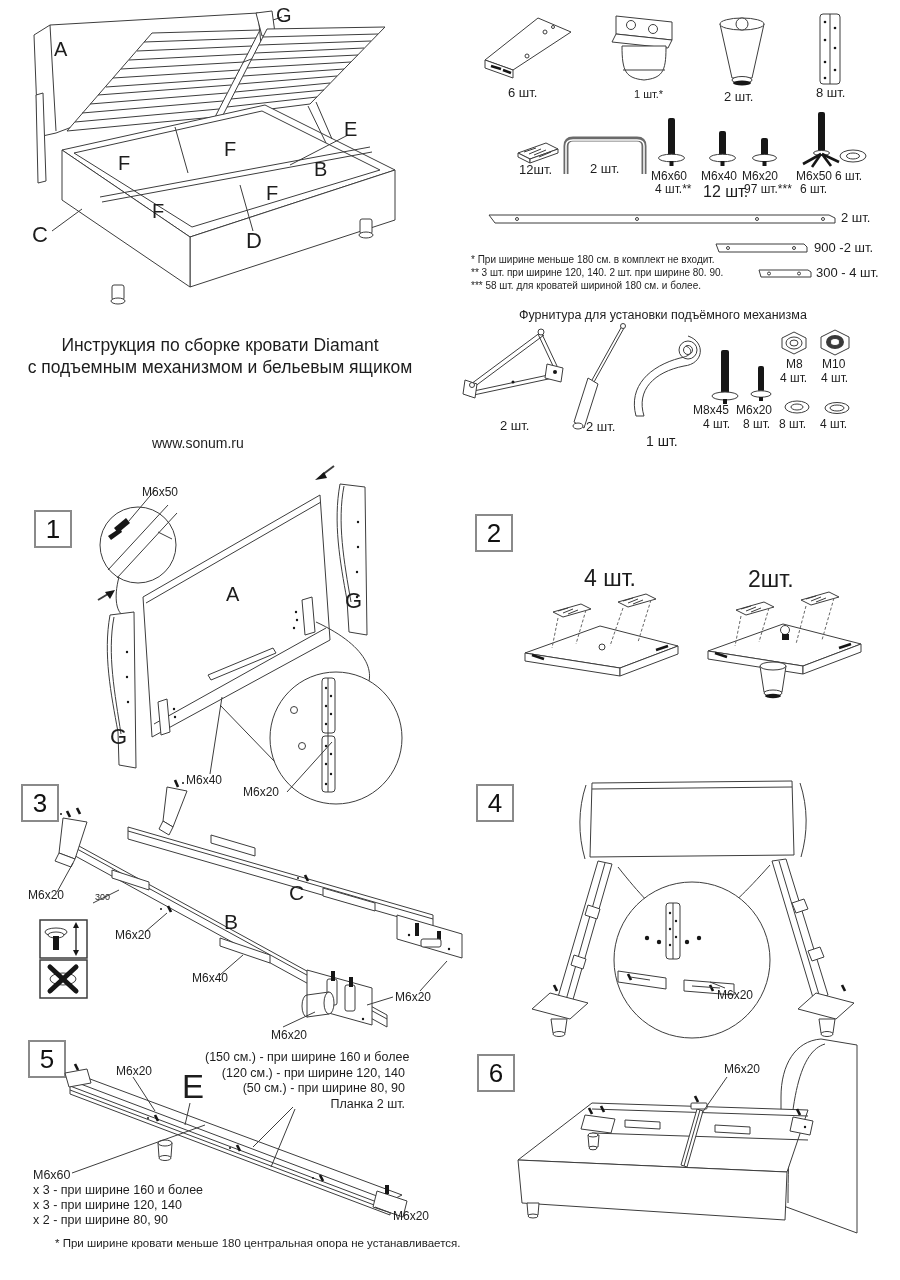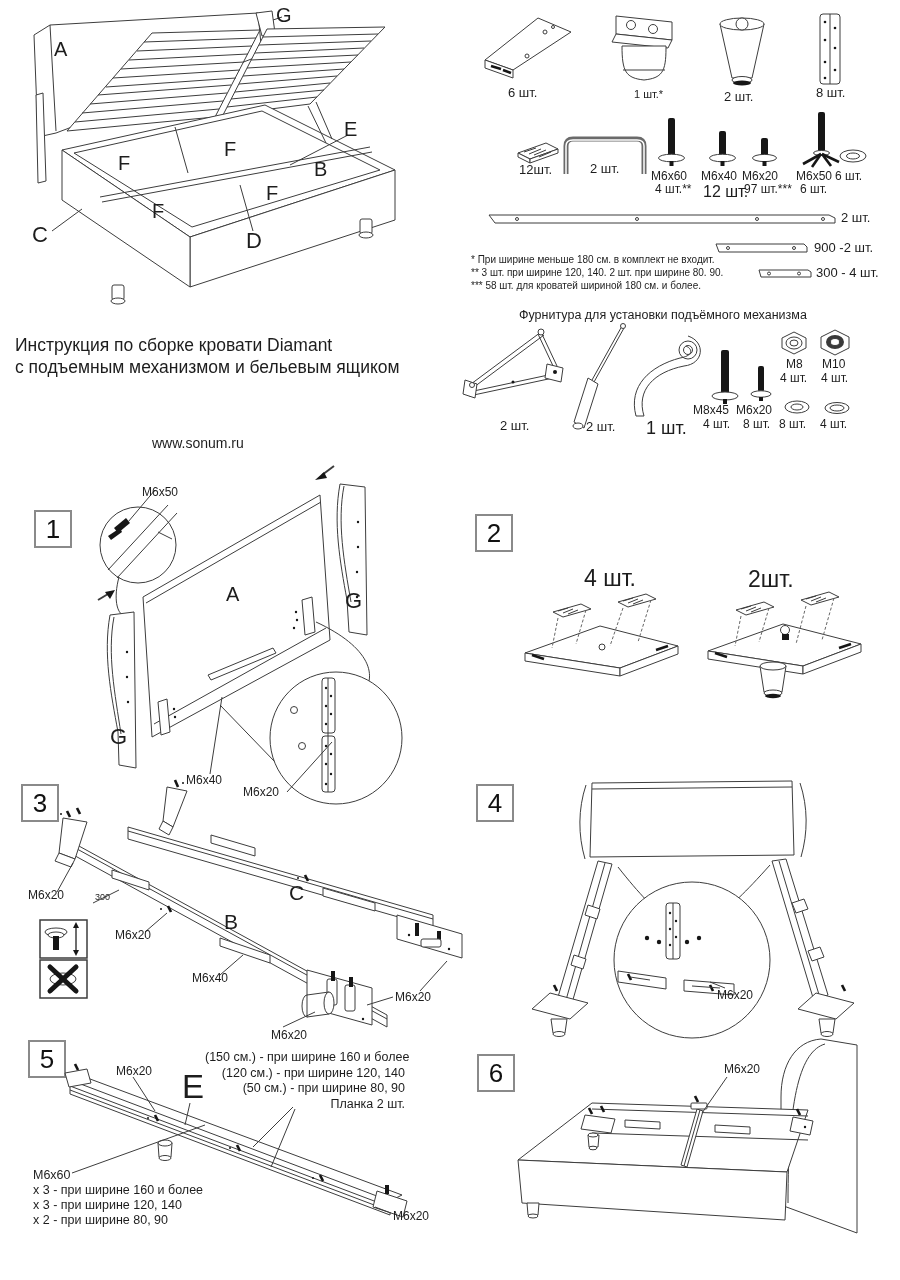--- a/index.html
+++ b/index.html
@@ -4,21 +4,21 @@
 <style>
   *{margin:0;padding:0;box-sizing:border-box}
   html,body{background:#ffffff}
   .page{position:relative;width:900px;height:1280px;background:#fff;
         font-family:"Liberation Sans", sans-serif;color:#1d1d1d;overflow:hidden}
   .abs{position:absolute}
   svg{overflow:visible;display:block}
   .lbl{position:absolute;white-space:nowrap;color:#1d1d1d;line-height:1.15}
   .stepnum{position:absolute;width:38px;height:38px;border:2px solid #8a8a8a;background:#fff;
            display:flex;align-items:center;justify-content:center;font-size:26px;color:#111}
-  .ctr{}
+  .ctr{text-align:center}
   .rt{text-align:right}
   .ln{stroke:#3d3d3d;stroke-width:1;fill:none}
   .fw{fill:#fff;stroke:#3d3d3d;stroke-width:1}
   .blk{fill:#161616}
   .tick{stroke:#161616;stroke-width:2.6}
   .dash{stroke:#666;stroke-width:1;stroke-dasharray:3,2;fill:none}
 </style>
 </head>
 <body>
 
@@ -252,21 +252,21 @@
   </svg>
   <div class="lbl" style="left:586px;top:420px;font-size:13px">2 шт.</div>
 
   <svg class="abs" style="left:628px;top:328px" width="72" height="92" viewBox="0 0 72 92">
     <path class="ln" d="M60,8 C78,14 76,36 56,38 C26,44 8,62 16,88"></path>
     <path class="ln" d="M58,18 C66,22 64,28 52,30 C22,38 0,58 8,88"></path>
     <line class="ln" x1="16" y1="88" x2="8" y2="88"></line>
     <circle class="ln" cx="60" cy="22" r="9"></circle>
       <circle class="ln" cx="60" cy="22" r="4.5"></circle>
   </svg>
-  <div class="lbl" style="left:646px;top:418px;font-size:18px">1 шт.</div>
+  <div class="lbl" style="left:646px;top:433px;font-size:14px">1 шт.</div>
 
   <svg class="abs" style="left:705px;top:350px" width="40" height="56" viewBox="0 0 40 56">
     <rect class="blk" x="16" y="0" width="8" height="44" rx="2"></rect>
     <ellipse class="fw" cx="20" cy="46" rx="13" ry="4"></ellipse>
     <rect class="blk" x="18" y="49" width="4" height="5"></rect>
   </svg>
   <div class="lbl" style="left:693px;top:404px;font-size:12px">M8x45</div>
   <div class="lbl" style="left:703px;top:418px;font-size:12px">4 шт.</div>
 
   <svg class="abs" style="left:745px;top:366px" width="32" height="38" viewBox="0 0 32 38">
@@ -613,20 +613,21 @@
     <div>(50 см.) - при ширине 80, 90</div>
     <div>Планка 2 шт.</div>
   </div>
   <div class="lbl" style="left:33px;top:1168px;font-size:12.5px;line-height:15px">
     <div>M6x60</div>
     <div>x 3 - при ширине 160 и более</div>
     <div>x 3 - при ширине 120, 140</div>
     <div>x 2 - при ширине 80, 90</div>
   </div>
   <div class="lbl" style="left:393px;top:1210px;font-size:12px">M6x20</div>
+  <div class="lbl" style="left:55px;top:1237px;font-size:11.5px">* При ширине кровати меньше 180 центральная опора не устанавливается.</div>
 
   <div class="stepnum" style="left:477px;top:1054px">
       <span>6</span>
     </div>
   <svg class="abs" style="left:465px;top:1035px" width="435" height="215" viewBox="0 0 435 215">
 
     <path class="fw" d="M316,170 L316,62 C316,30 330,6 356,4 L392,10 L392,198 Z"></path>
     <path class="ln" d="M323,168 C323,60 336,16 360,9"></path>
 
     <polygon class="fw" points="127,68 343,75 322,137 53,125"></polygon>

